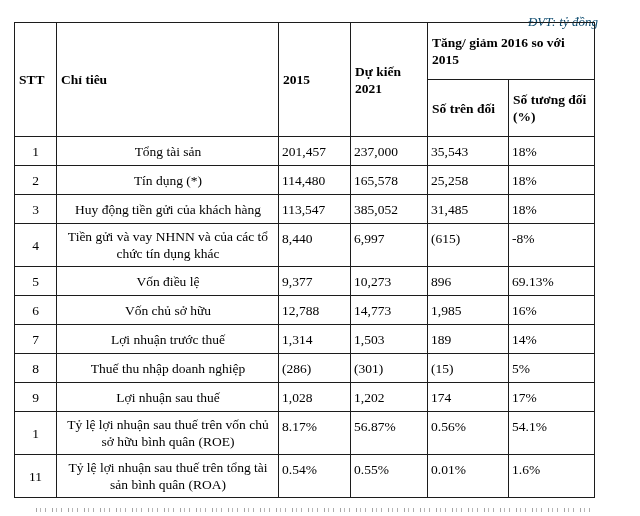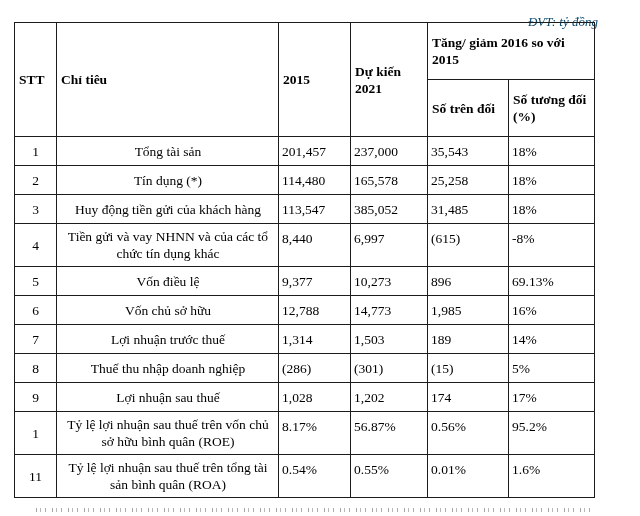--- a/index.html
+++ b/index.html
@@ -179,21 +179,21 @@
       <td class="c-val">1,202</td>
       <td class="c-val">174</td>
       <td class="c-val">17%</td>
     </tr>
     <tr>
       <td class="c-stt">1</td>
       <td class="c-label">Tỷ lệ lợi nhuận sau thuế trên vốn chủ sở hữu bình quân (ROE)</td>
       <td class="c-val">8.17%</td>
       <td class="c-val">56.87%</td>
       <td class="c-val">0.56%</td>
-      <td class="c-val">95.2%</td>
+      <td class="c-val">54.1%</td>
     </tr>
     <tr>
       <td class="c-stt">11</td>
       <td class="c-label">Tỷ lệ lợi nhuận sau thuế trên tổng tài sản bình quân (ROA)</td>
       <td class="c-val">0.54%</td>
       <td class="c-val">0.55%</td>
       <td class="c-val">0.01%</td>
       <td class="c-val">1.6%</td>
     </tr>
   </tbody>

